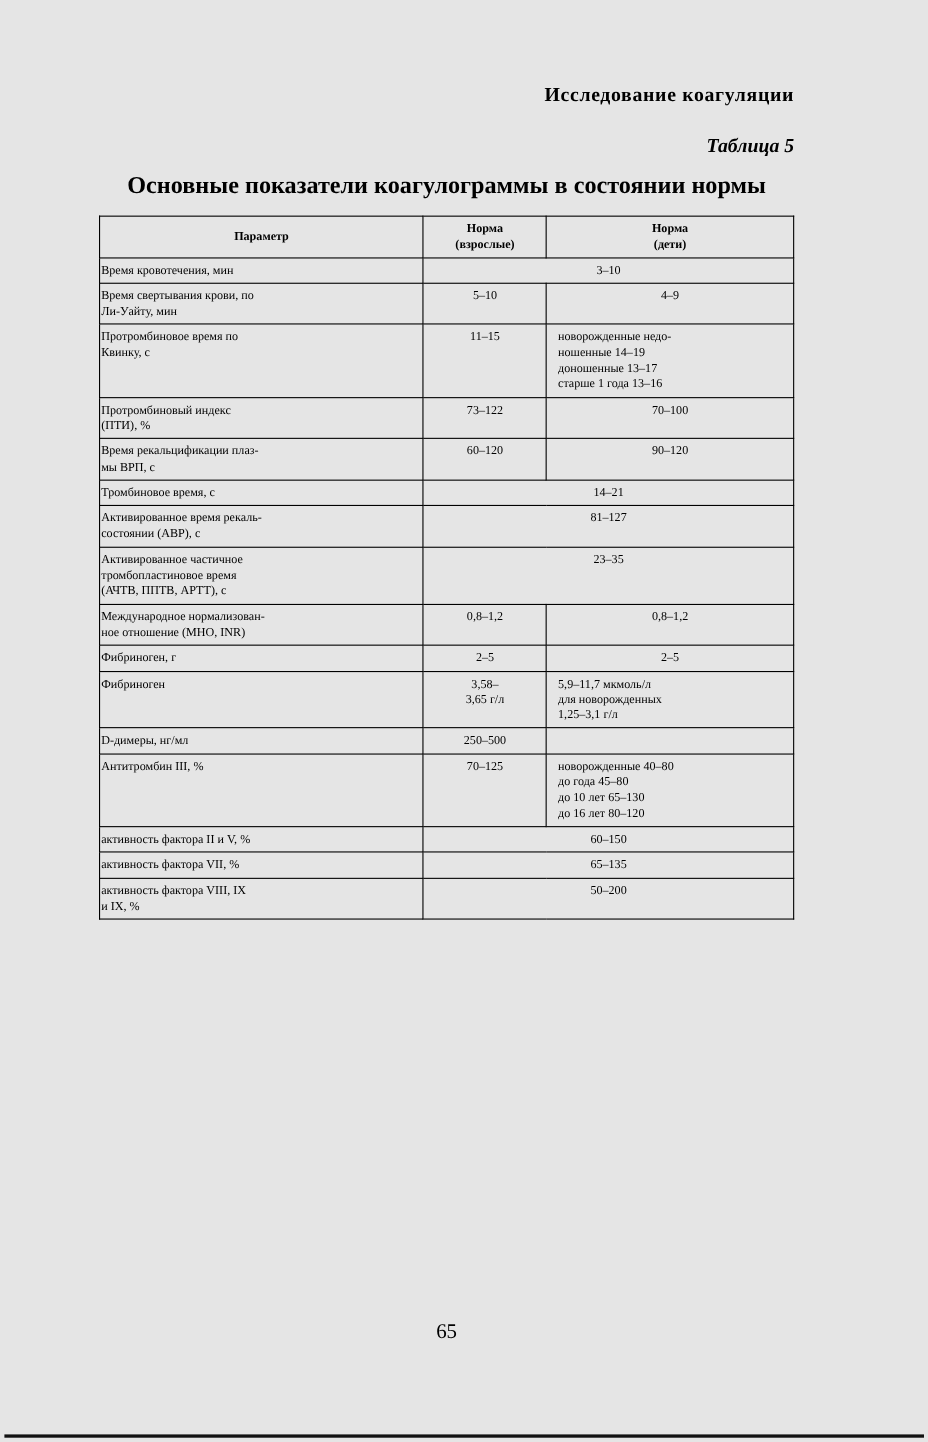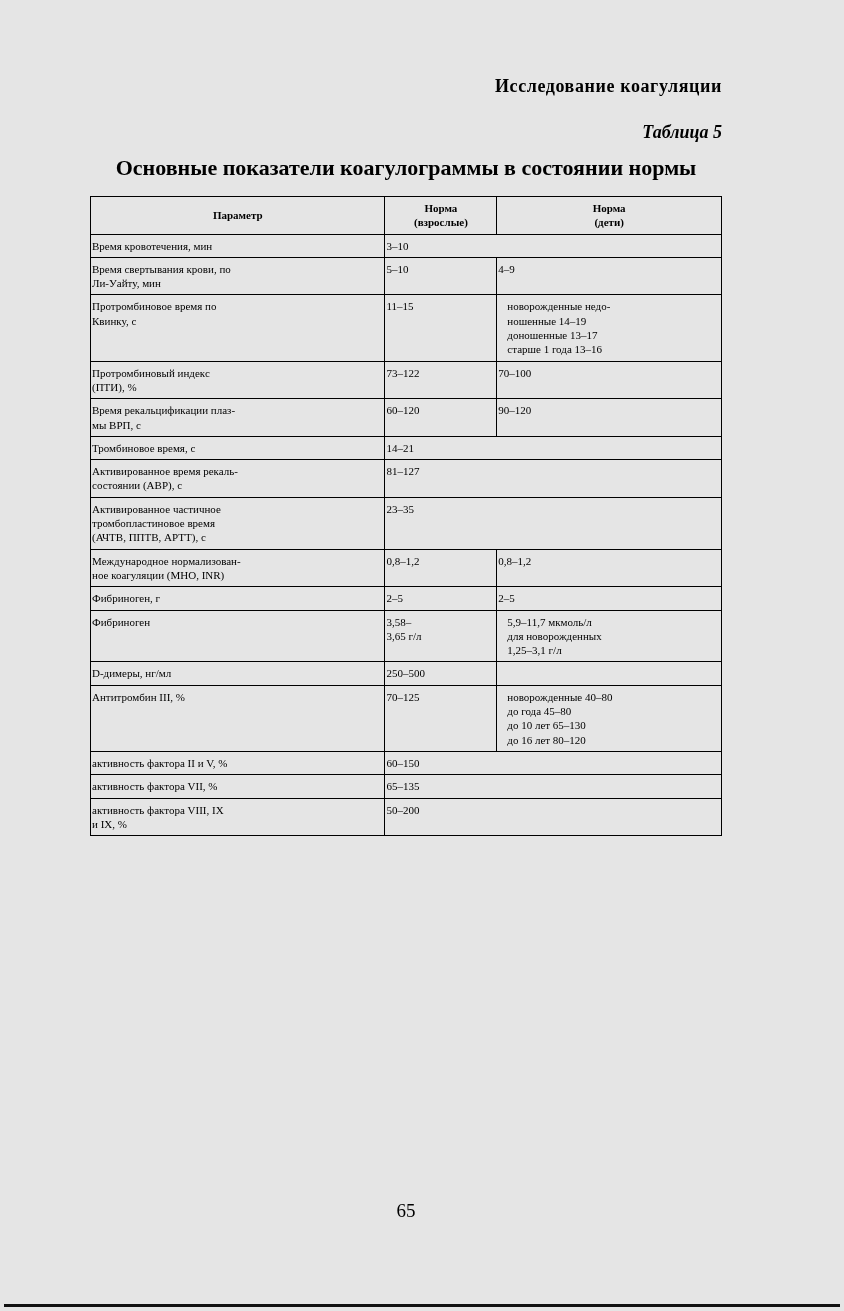--- a/index.html
+++ b/index.html
@@ -76,20 +76,21 @@
   table.norms td {
     vertical-align: top;
   }
   td.param {
     text-align: left;
     padding-left: 10px;
     padding-right: 6px;
     white-space: pre-line;
   }
   td.val {
+    text-align: center;
     white-space: pre-line;
   }
   td.val.left {
     text-align: left;
     padding-left: 10px;
   }
   .page-number {
     position: absolute;
     top: 1200px;
     left: 90px;
@@ -175,21 +176,21 @@
           <td colspan="2" class="val">81–127</td>
         </tr>
         <tr>
           <td class="param">Активированное частичное
 тромбопластиновое время
 (АЧТВ, ППТВ, АРТТ), с</td>
           <td colspan="2" class="val">23–35</td>
         </tr>
         <tr>
           <td class="param">Международное нормализован-
-ное коагуляции (МНО, INR)</td>
+ное отношение (МНО, INR)</td>
           <td class="val">0,8–1,2</td>
           <td class="val">0,8–1,2</td>
         </tr>
         <tr>
           <td class="param">Фибриноген, г</td>
           <td class="val">2–5</td>
           <td class="val">2–5</td>
         </tr>
         <tr>
           <td class="param">Фибриноген</td>

